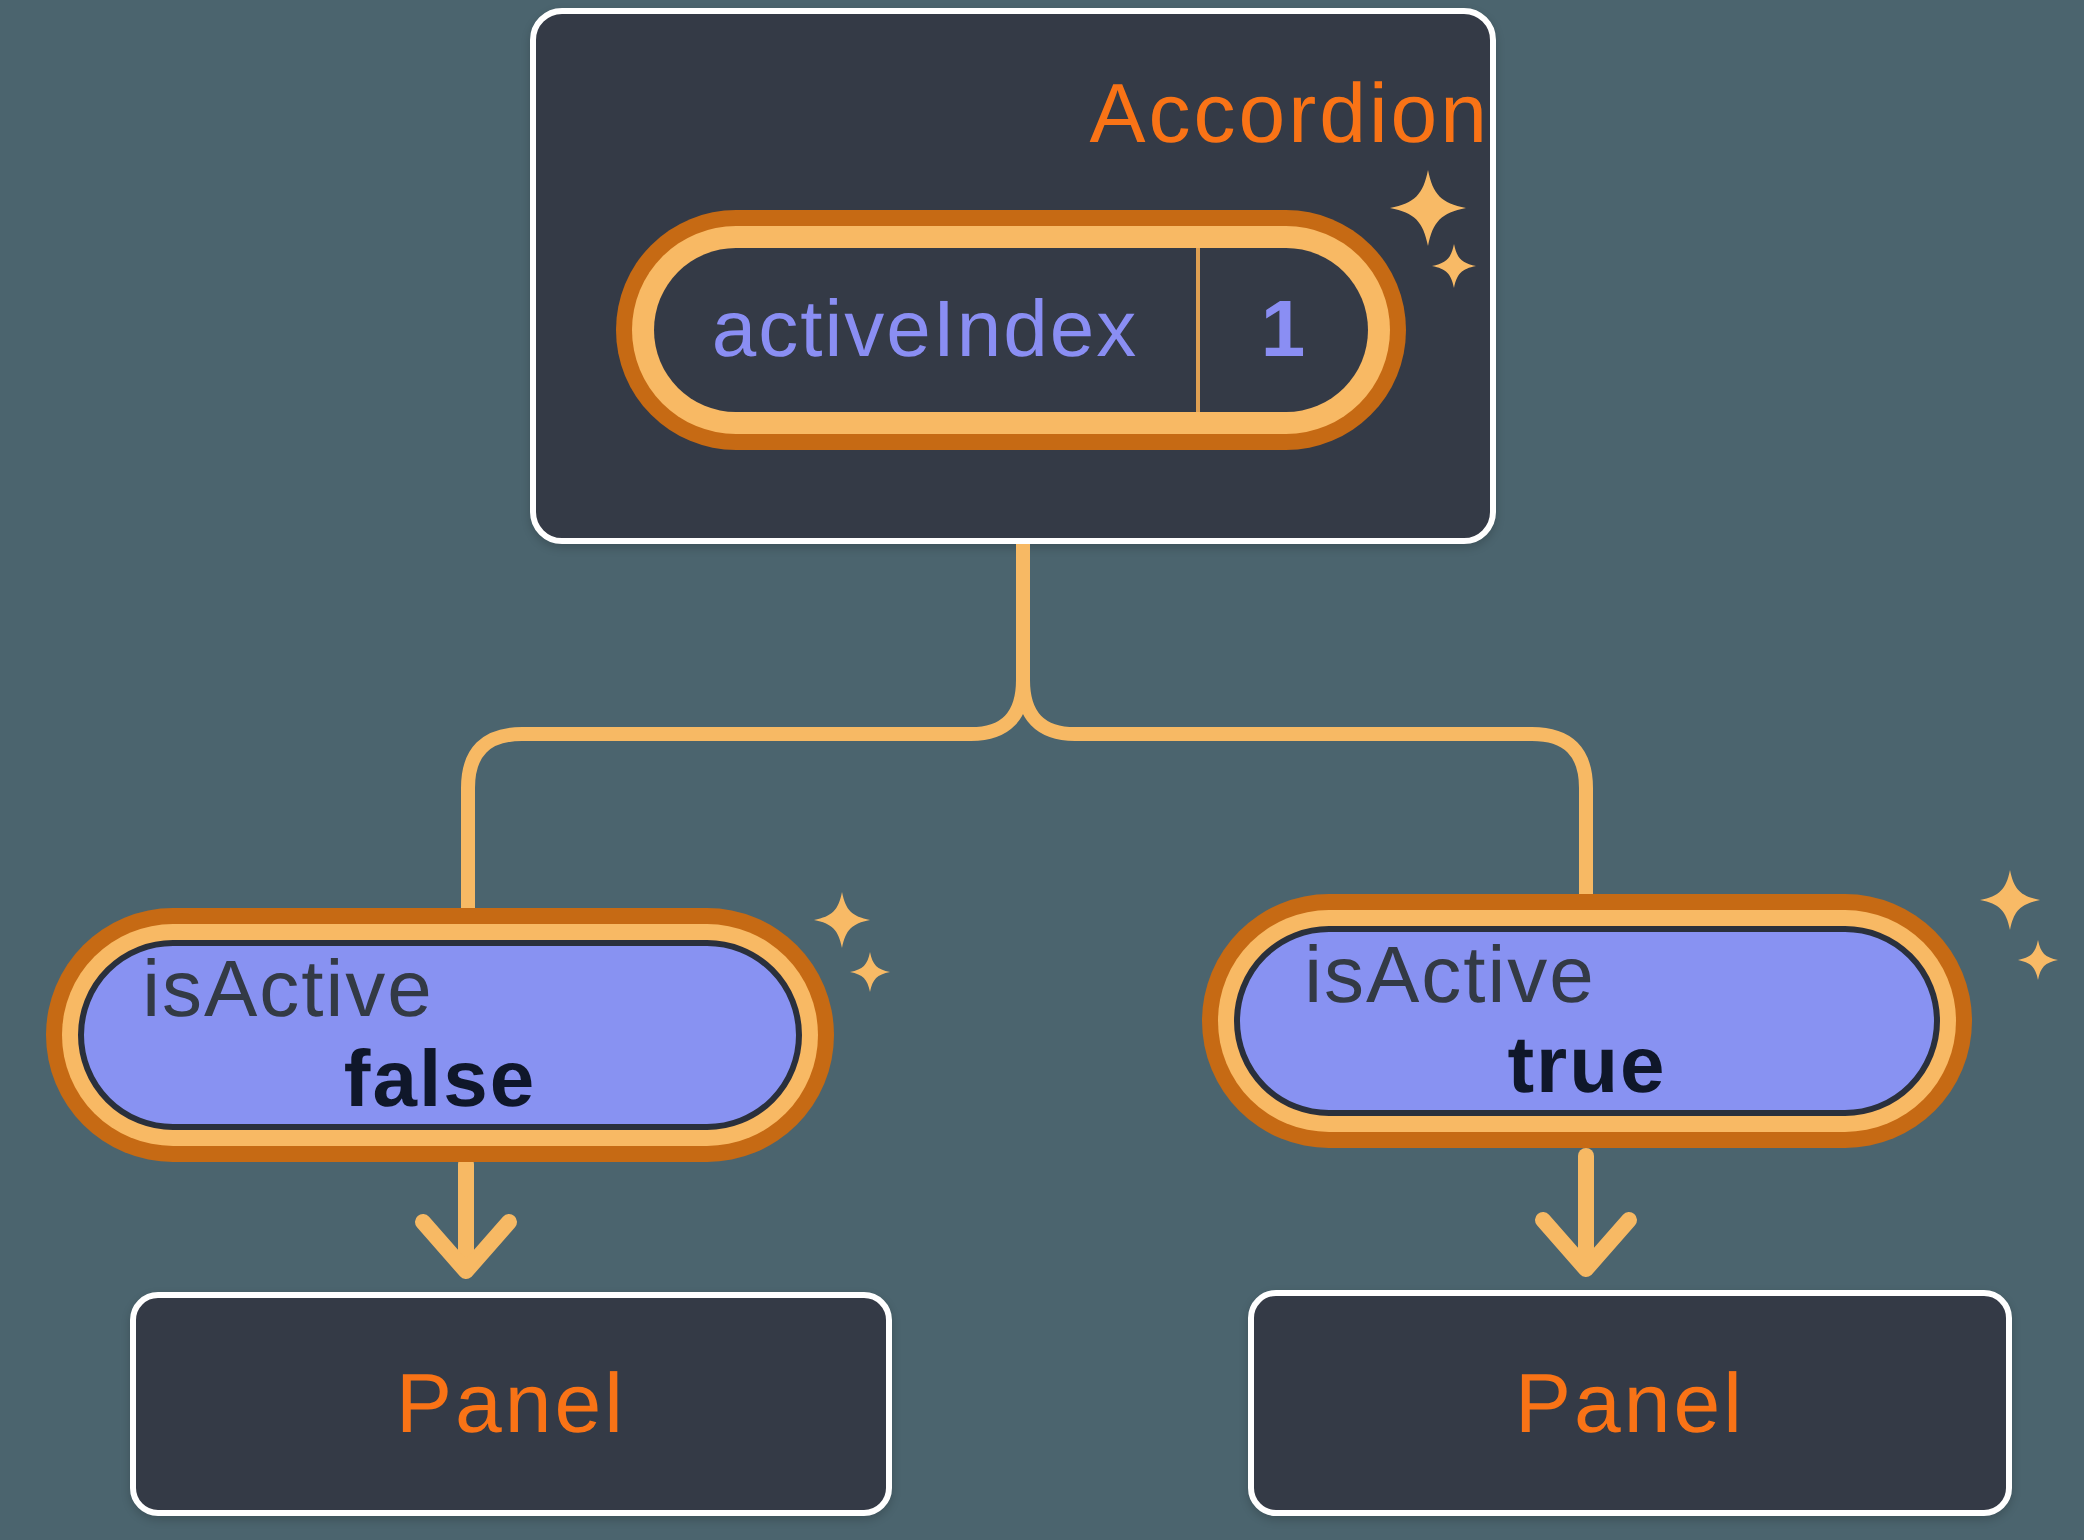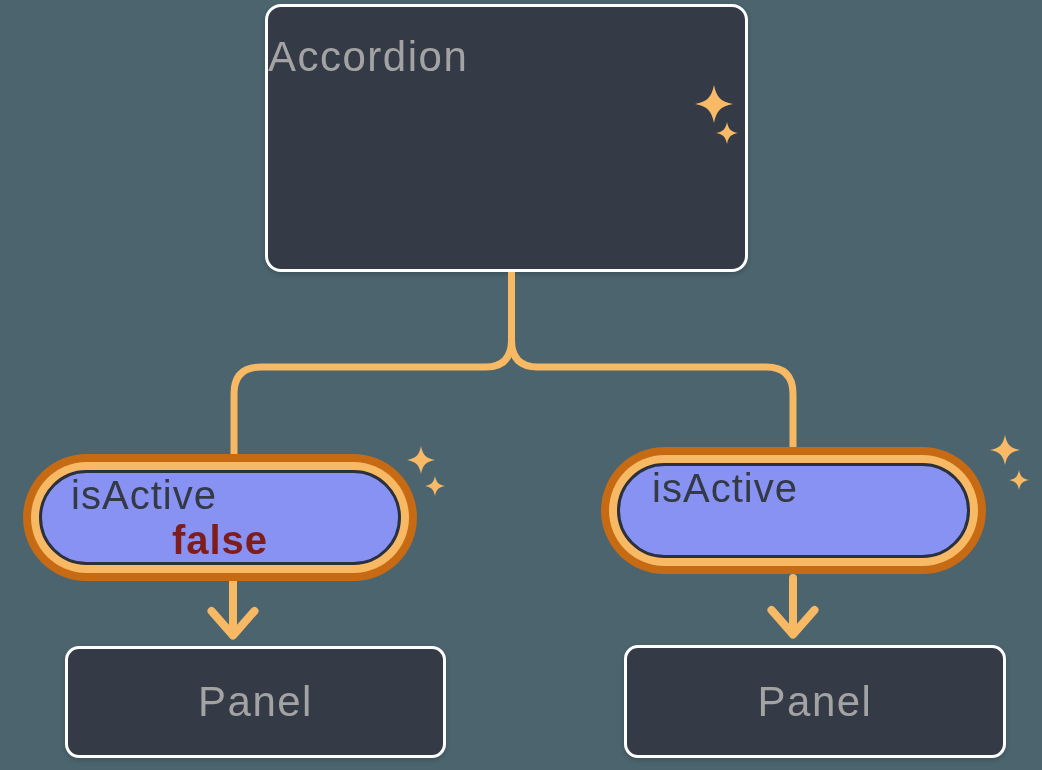--- a/index.html
+++ b/index.html
@@ -4,22 +4,22 @@
 <style>
   html,body{margin:0;padding:0;}
   body{width:1042px;height:770px;overflow:hidden;background:#4B646E;
        font-family:"Liberation Sans", sans-serif;}
   .canvas{position:relative;width:1042px;height:770px;background:#4B646E;}
 
   
   .box{position:absolute;background:#343A46;border:3px solid #FFFFFF;
        border-radius:16px;box-sizing:border-box;
        box-shadow:0 2px 5px rgba(0,0,0,0.18);}
-  .box-title{color:#a3a3a3;font-size:42px;letter-spacing:1.5px;
-             text-align:left;font-weight:400;}
+  .box-title{color:#f97316;font-size:42px;letter-spacing:1.5px;
+             text-align:right;font-weight:400;}
 
   #accordion-box{left:265px;top:4px;width:483px;height:268px;}
   #accordion-box .box-title{margin-top:26px;}
 
   .panel{display:flex;align-items:center;justify-content:center;margin-left:23px;}
   #panel-left{left:42px;top:646px;width:381px;height:112px;border-radius:14px;}
   #panel-right{left:601px;top:645px;width:382px;height:113px;border-radius:14px;}
 
   
   .pill-outer{position:absolute;border-radius:999px;background:#C66A14;
@@ -39,21 +39,21 @@
   #pill-top .divider{width:2px;background:#DE9F52;}
   .purple-text{color:#8A8EF3;font-size:40px;letter-spacing:1px;}
   .purple-text.bold{font-weight:700;}
 
   
   .pill-bottom{padding:8px;}
   .pill-bottom .pill-mid{padding:8px;}
   .pill-bottom .pill-fill{background:#8892F2;border:3px solid #2A303C;flex-direction:column;}
   .pill-bottom .divider{width:2px;background:#2A303C;}
   .dark-text{color:#333A45;font-size:40px;letter-spacing:1px;}
-  .dark-text.bold{font-weight:700;color:#7f1d1d;}
+  .dark-text.bold{font-weight:700;color:#0f172a;}
 
   #pill-left{left:23px;top:454px;width:394px;height:127px;}
   #pill-left .seg-name{width:204px;}
   #pill-left .seg-value{flex:1;}
   #pill-right{left:601px;top:447px;width:385px;height:127px;}
   #pill-right .seg-name{width:210px;}
   #pill-right .seg-value{flex:1;}
 
   svg.overlay{position:absolute;left:0;top:0;}
   #connector-svg{z-index:1;}
@@ -81,20 +81,29 @@
         <path d="M793 578 L793 631"></path>
         <path d="M771.5 610 L793 634.5 L814.5 610"></path>
       </g>
     </g>
   </svg>
 
   <div class="box" id="accordion-box">
     <div class="box-title">Accordion</div>
   </div>
 
+  <div class="pill-outer" id="pill-top">
+    <div class="pill-mid">
+      <div class="pill-fill">
+        <div class="seg seg-name purple-text">activeIndex</div>
+        <div class="divider"></div>
+        <div class="seg seg-value purple-text bold">1</div>
+      </div>
+    </div>
+  </div>
 
   <svg class="overlay sparkles" width="1042" height="770">
     <g fill="#F8BA66">
       <path transform="translate(714,104) scale(19)" d="M0 -1 C0.13 -0.35 0.35 -0.13 1 0 C0.35 0.13 0.13 0.35 0 1 C-0.13 0.35 -0.35 0.13 -1 0 C-0.35 -0.13 -0.13 -0.35 0 -1 Z"></path>
       <path transform="translate(727,133) scale(11)" d="M0 -1 C0.13 -0.35 0.35 -0.13 1 0 C0.35 0.13 0.13 0.35 0 1 C-0.13 0.35 -0.35 0.13 -1 0 C-0.35 -0.13 -0.13 -0.35 0 -1 Z"></path>
     </g>
   </svg>
 
   <div class="pill-outer pill-bottom" id="pill-left">
     <div class="pill-mid">
@@ -111,20 +120,21 @@
       <path transform="translate(421,460) scale(14)" d="M0 -1 C0.13 -0.35 0.35 -0.13 1 0 C0.35 0.13 0.13 0.35 0 1 C-0.13 0.35 -0.35 0.13 -1 0 C-0.35 -0.13 -0.13 -0.35 0 -1 Z"></path>
       <path transform="translate(435,486) scale(10)" d="M0 -1 C0.13 -0.35 0.35 -0.13 1 0 C0.35 0.13 0.13 0.35 0 1 C-0.13 0.35 -0.35 0.13 -1 0 C-0.35 -0.13 -0.13 -0.35 0 -1 Z"></path>
     </g>
   </svg>
 
   <div class="pill-outer pill-bottom" id="pill-right">
     <div class="pill-mid">
       <div class="pill-fill">
         <div class="seg seg-name dark-text">isActive</div>
         <div class="divider"></div>
+        <div class="seg seg-value dark-text bold">true</div>
       </div>
     </div>
   </div>
 
   <svg class="overlay sparkles" width="1042" height="770">
     <g fill="#F8BA66">
       <path transform="translate(1005,450) scale(15)" d="M0 -1 C0.13 -0.35 0.35 -0.13 1 0 C0.35 0.13 0.13 0.35 0 1 C-0.13 0.35 -0.35 0.13 -1 0 C-0.35 -0.13 -0.13 -0.35 0 -1 Z"></path>
       <path transform="translate(1019,480) scale(10)" d="M0 -1 C0.13 -0.35 0.35 -0.13 1 0 C0.35 0.13 0.13 0.35 0 1 C-0.13 0.35 -0.35 0.13 -1 0 C-0.35 -0.13 -0.13 -0.35 0 -1 Z"></path>
     </g>
   </svg>

